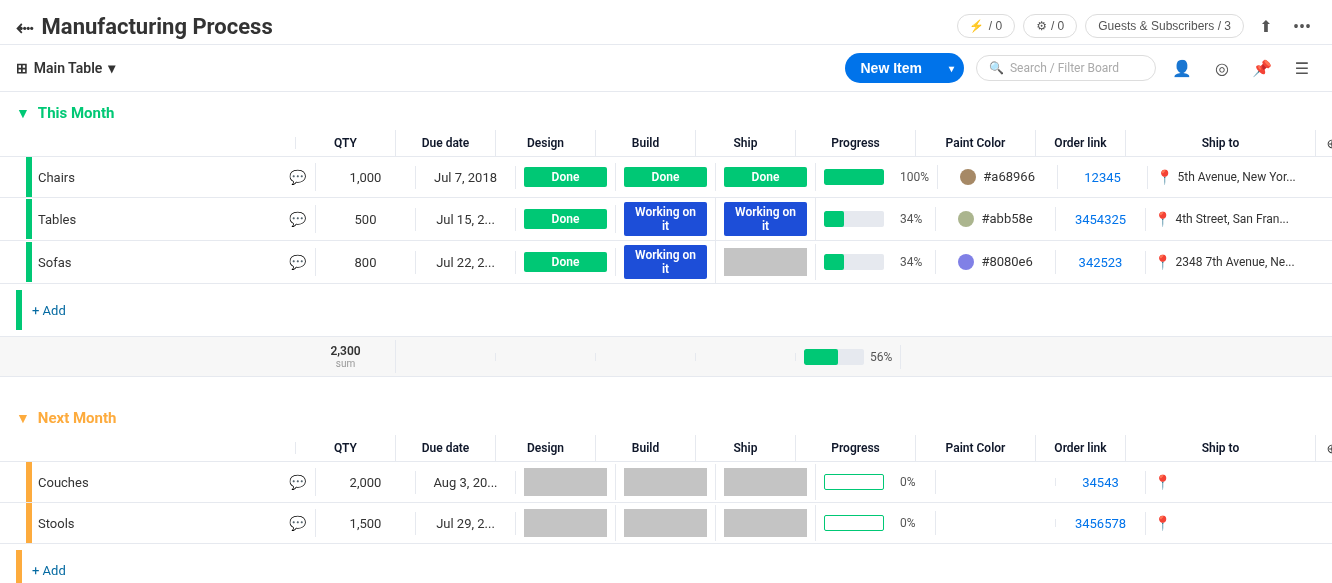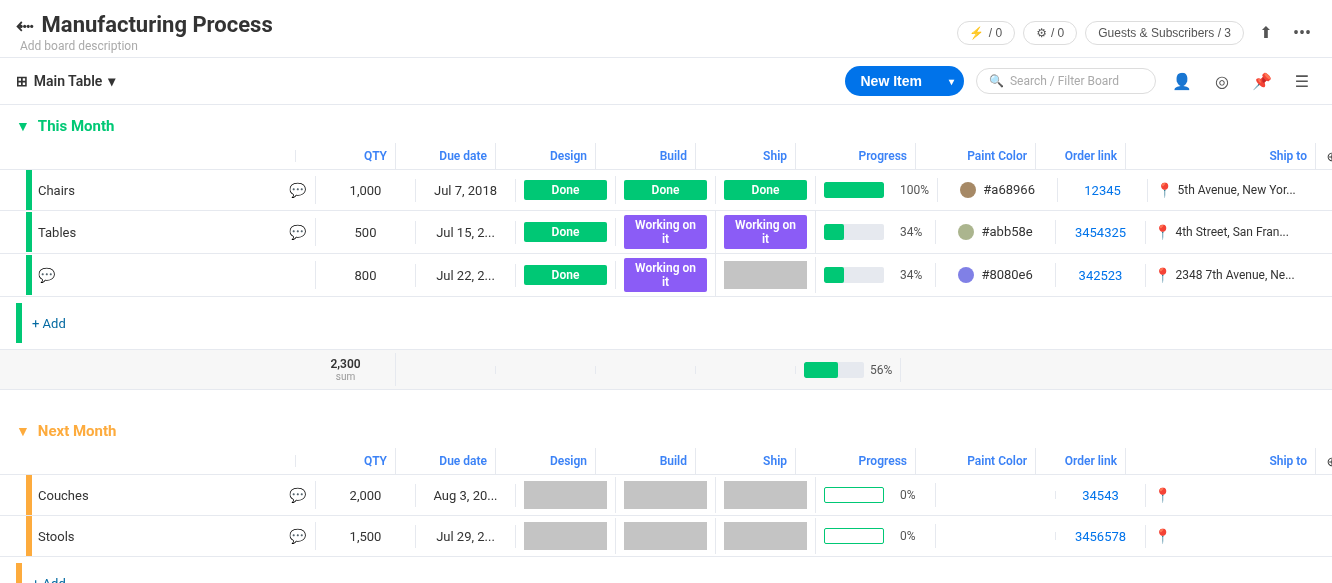--- a/index.html
+++ b/index.html
@@ -30,42 +30,42 @@
     
     .table-container { padding: 0 0 16px 0; }
     
     
     .group-header { display: flex; align-items: center; gap: 8px; padding: 12px 16px 8px 16px; }
     .group-arrow { font-size: 14px; cursor: pointer; }
     .group-title { font-size: 15px; font-weight: 700; }
     .group-title.green { color: #00c875; }
     .group-title.orange { color: #fdab3d; }
     .col-item-name { flex: 0 0 290px; padding: 6px 16px; font-size: 12px; color: #999; font-weight: 600; border-right: 1px solid #e6e9ef; }
-    .col-header { flex: 0 0 100px; padding: 6px 8px; font-size: 12px; color: #3b82f6; font-weight: 600; text-align: right; border-right: 1px solid #e6e9ef; }
+    .col-header { flex: 0 0 100px; padding: 6px 8px; font-size: 12px; color: #0f172a; font-weight: 600; text-align: center; border-right: 1px solid #e6e9ef; }
     .col-header.wide { flex: 0 0 120px; }
     .col-header.order { flex: 0 0 90px; }
     .col-header.ship { flex: 0 0 190px; }
     .col-add { flex: 0 0 32px; display: flex; align-items: center; justify-content: center; cursor: pointer; }
 
     
     .table-row { display: flex; align-items: center; border-bottom: 1px solid #e6e9ef; min-height: 40px; padding-left: 26px; }
     .row-color-bar { width: 6px; height: 40px; flex-shrink: 0; }
     .row-name-cell { flex: 0 0 284px; padding: 6px 8px 6px 6px; display: flex; align-items: center; gap: 6px; border-right: 1px solid #e6e9ef; }
     .row-name { font-size: 13px; color: #333; flex: 1; }
     .chat-icon { color: #ccc; font-size: 14px; cursor: pointer; }
     .row-cell { flex: 0 0 100px; padding: 4px 8px; text-align: center; border-right: 1px solid #e6e9ef; font-size: 13px; color: #333; }
     .row-cell.wide { flex: 0 0 120px; }
     .row-cell.order { flex: 0 0 90px; }
     .row-cell.ship { flex: 0 0 190px; text-align: left; }
     .row-cell.order a { color: #0073ea; text-decoration: none; }
 
     
     .status-badge { display: inline-block; border-radius: 2px; padding: 3px 10px; font-size: 12px; font-weight: 600; color: #fff; width: 100%; text-align: center; }
     .badge-done { background: #00c875; }
-    .badge-working { background: #8b5cf6; }
+    .badge-working { background: #1d4ed8; }
     .badge-empty { background: #c4c4c4; width: 100%; height: 28px; display: block; }
 
     
     .progress-cell { display: flex; align-items: center; gap: 16px; }
     .progress-bar-wrap { width: 60px; height: 16px; background: #e6e9ef; border-radius: 2px; overflow: hidden; }
     .progress-bar-fill { height: 100%; background: #00c875; border-radius: 2px; }
     .progress-pct { font-size: 12px; color: #555; }
 
     
     .progress-bar-empty { width: 60px; height: 16px; background: #fff; border: 1.5px solid #00c875; border-radius: 2px; }
@@ -97,21 +97,20 @@
 <body>
 
 <div>
 
   <div class="top-header">
     <div class="board-title-area">
       <div class="board-title">
         <span>⬸</span>
         <span>Manufacturing Process</span>
       </div>
-      <div class="board-desc">Add board description</div>
     </div>
     <div class="header-right">
       <button class="header-btn">
         <span>⚡</span>
         <span>/ 0</span>
       </button>
       <button class="header-btn">
         <span>⚙</span>
         <span>/ 0</span>
       </button>
@@ -242,20 +241,21 @@
           <div class="ship-cell">
             <span class="location-icon">📍</span>
             <span>4th Street, San Fran...</span>
           </div>
         </div>
       </div>
 
       <div class="table-row">
         <div class="row-color-bar" style="background:#00c875;"></div>
         <div class="row-name-cell">
+          <span class="row-name">Sofas</span>
           <span class="chat-icon">💬</span>
         </div>
         <div class="row-cell">800</div>
         <div class="row-cell">Jul 22, 2...</div>
         <div class="row-cell">
           <span class="status-badge badge-done">Done</span>
         </div>
         <div class="row-cell">
           <span class="status-badge badge-working">Working on it</span>
         </div>

